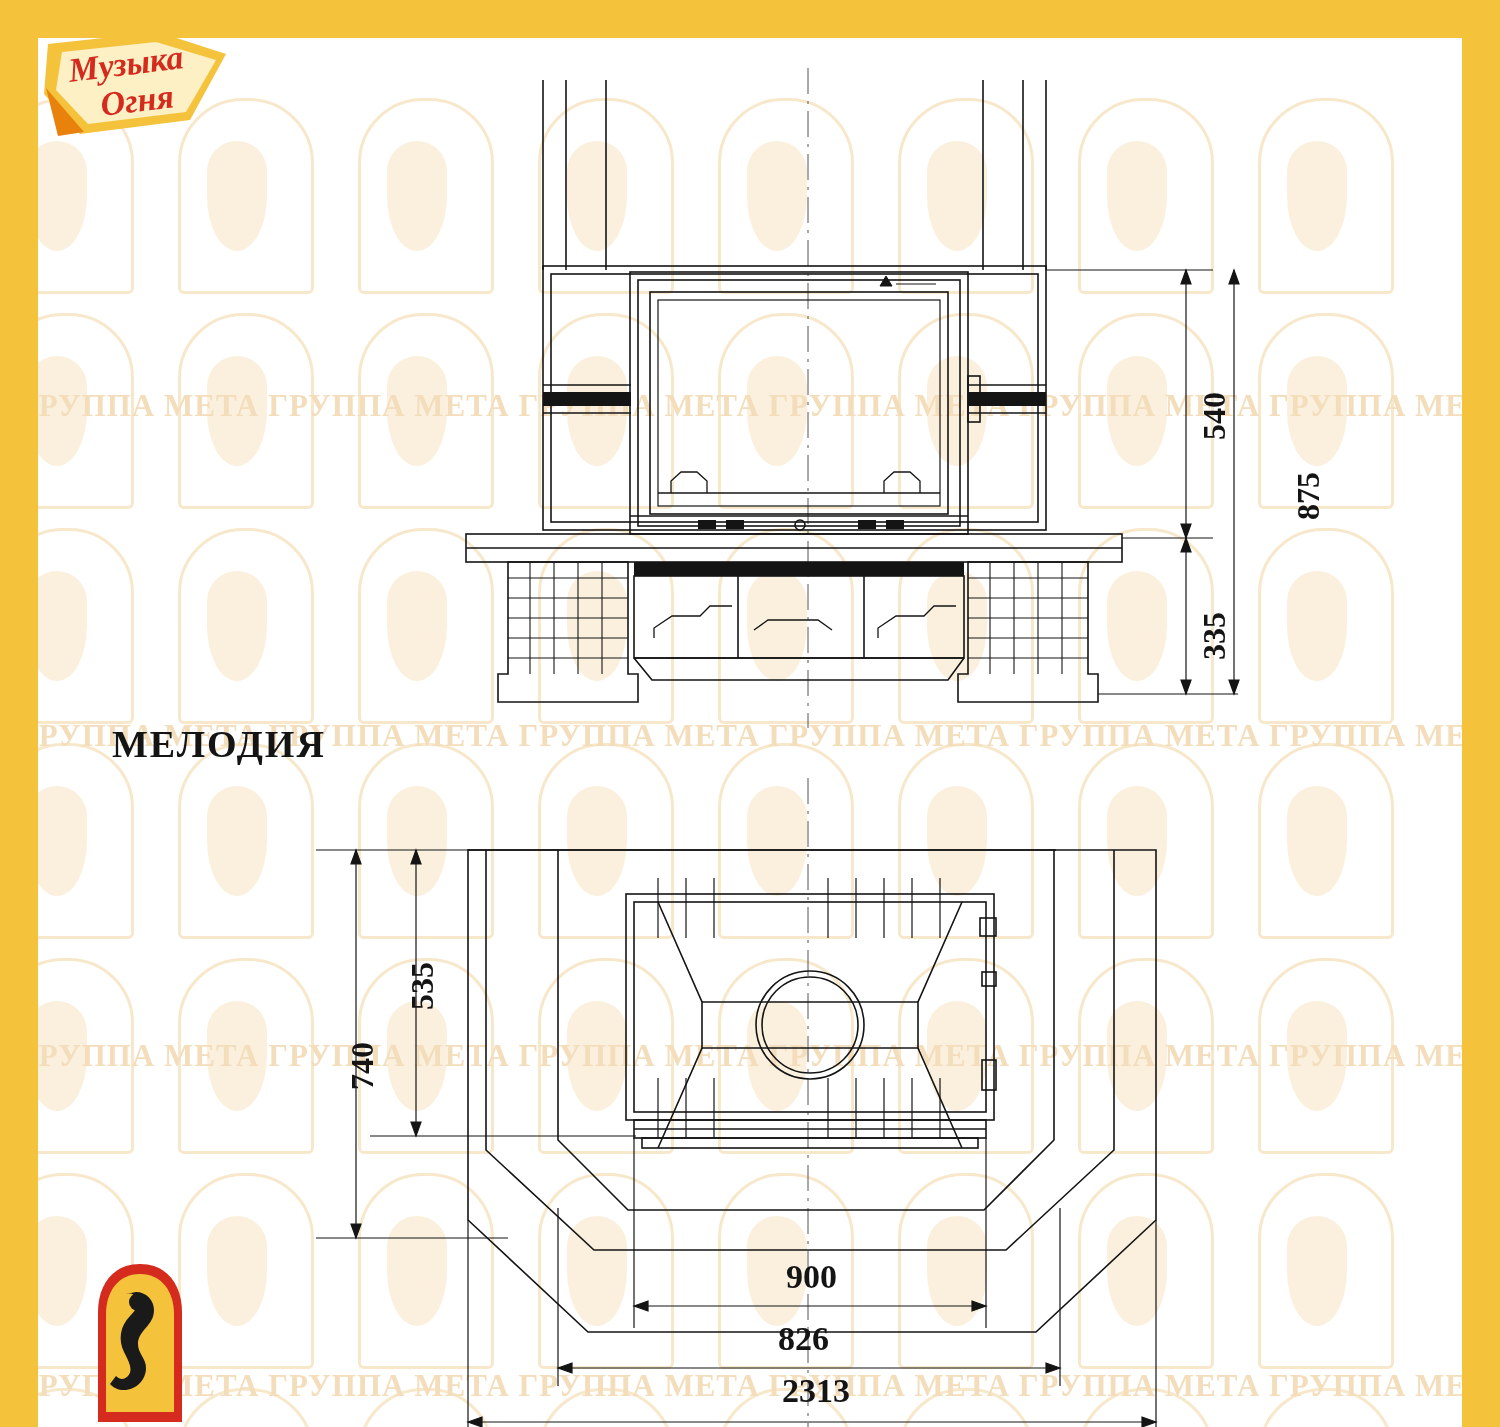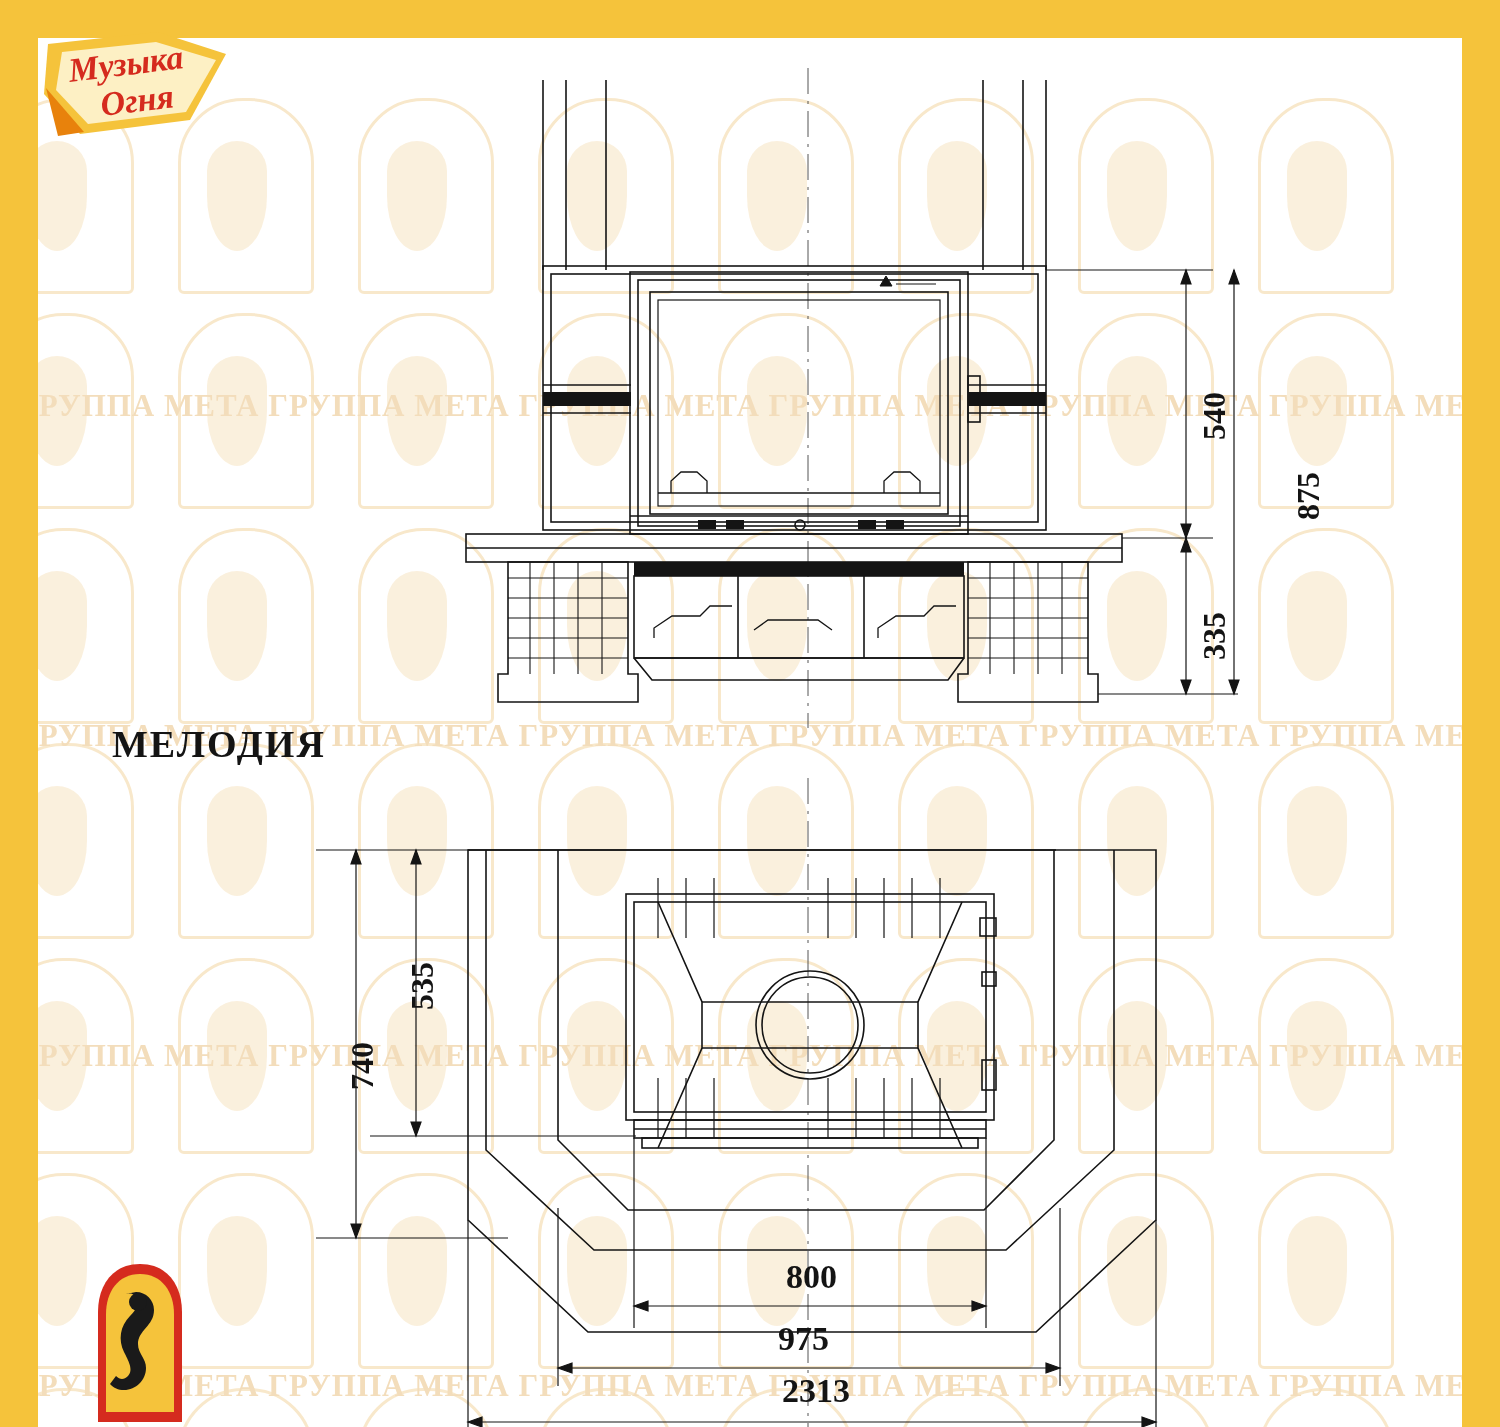--- a/index.html
+++ b/index.html
@@ -374,22 +374,22 @@
       </g>
     </g>
   </svg>
 
   <div class="dim-label rot" style="left:1196px; top:440px; font-size:32px;">540</div>
   <div class="dim-label rot" style="left:1290px; top:520px; font-size:32px;">875</div>
   <div class="dim-label rot" style="left:1196px; top:660px; font-size:32px;">335</div>
 
   <div class="dim-label rot" style="left:404px; top:1010px; font-size:32px;">535</div>
   <div class="dim-label rot" style="left:344px; top:1090px; font-size:32px;">740</div>
-  <div class="dim-label" style="left:786px; top:1258px; font-size:34px;">800</div>
-  <div class="dim-label" style="left:778px; top:1320px; font-size:34px;">975</div>
+  <div class="dim-label" style="left:786px; top:1258px; font-size:34px;">900</div>
+  <div class="dim-label" style="left:778px; top:1320px; font-size:34px;">826</div>
   <div class="dim-label" style="left:782px; top:1372px; font-size:34px;">2313</div>
 
   <div class="title-melodiya">МЕЛОДИЯ</div>
 
   <div class="frame-top"></div>
   <div class="frame-left"></div>
   <div class="frame-right"></div>
 
   <div class="logo">
     <svg width="205" height="120" viewBox="0 0 205 120">

